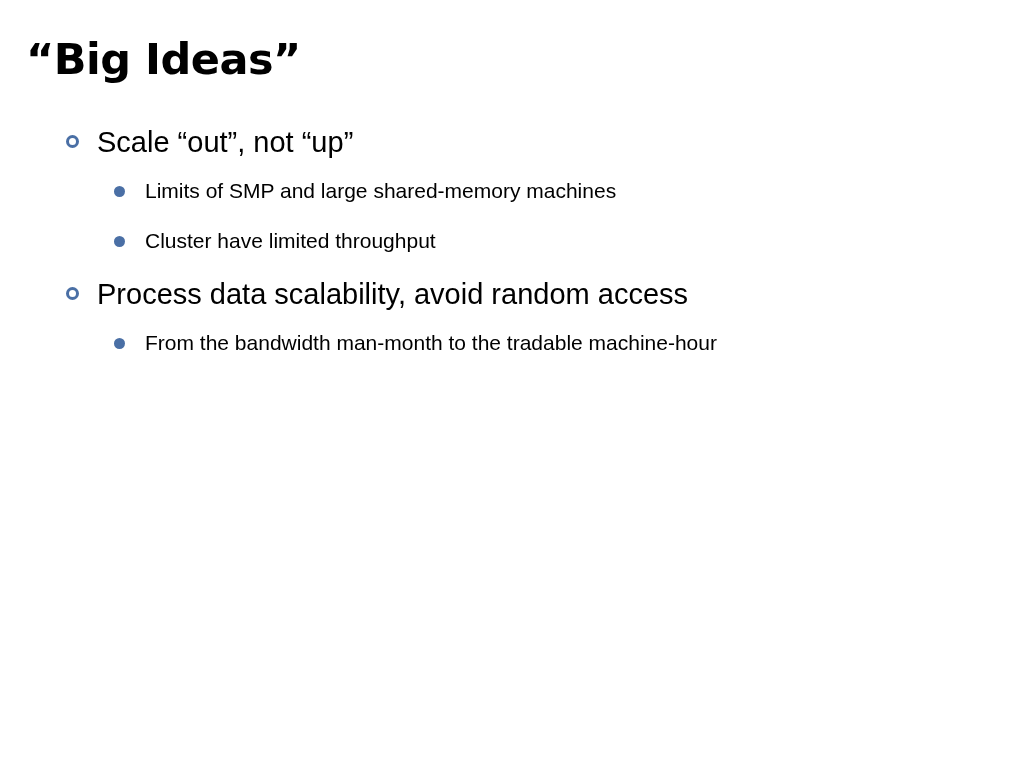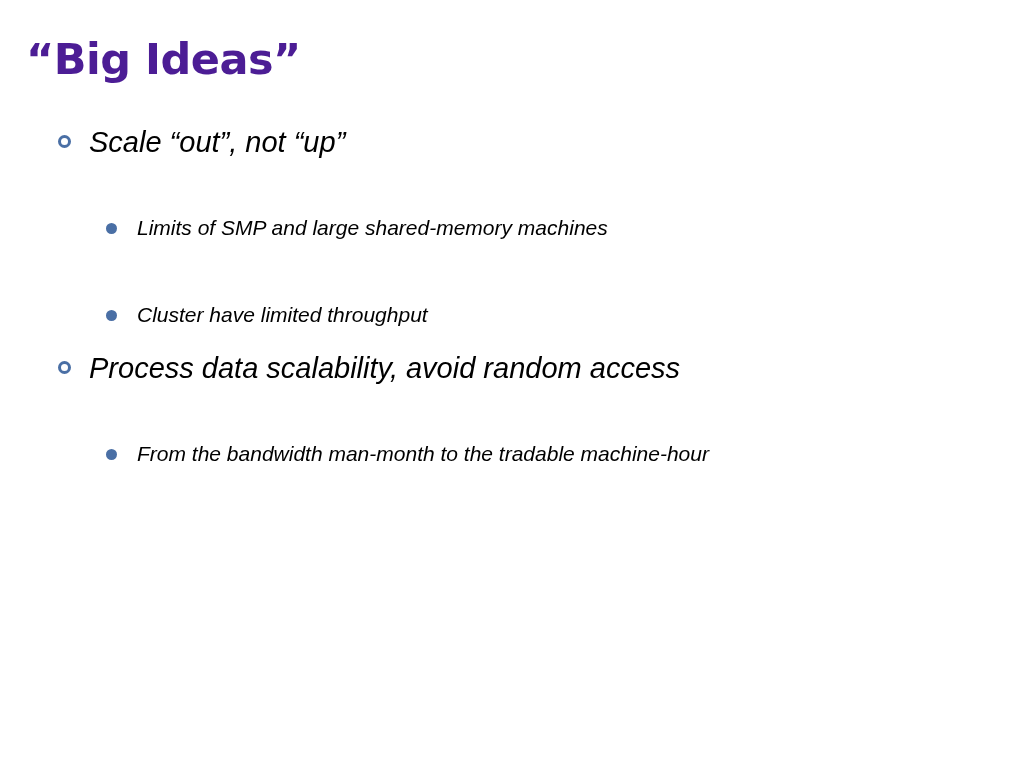--- a/index.html
+++ b/index.html
@@ -25,32 +25,31 @@
 
   
   .slide-title {
     position: absolute;
     left: 26px;
     top: 36px;
     font-family: "DejaVu Sans", sans-serif;
     font-size: 43px;
     font-weight: 700;
     letter-spacing: -0.5px;
-    color: #4c1d95;
+    color: #000000;
     line-height: 1.08;
     white-space: nowrap;
   }
 
   
   .body-list {
     position: absolute;
-    left: 0;
+    left: 8px;
     top: 122px;
     width: 848px;
-    font-style: italic;
   }
 
   .bullet-row {
     position: relative;
     display: block;
   }
 
   
   .level1 {
     height: 52px;
@@ -74,21 +73,20 @@
     font-size: 29px;
     font-weight: 400;
     color: #000000;
     line-height: 40px;
     white-space: nowrap;
   }
 
   
   .level2 {
     height: 50px;
-    margin-top: 37px;
   }
   .level2 .marker {
     position: absolute;
     left: 106px;
     top: 12px;
     width: 11px;
     height: 11px;
     border-radius: 50%;
     background: #4a6fa5;
     box-sizing: border-box;

